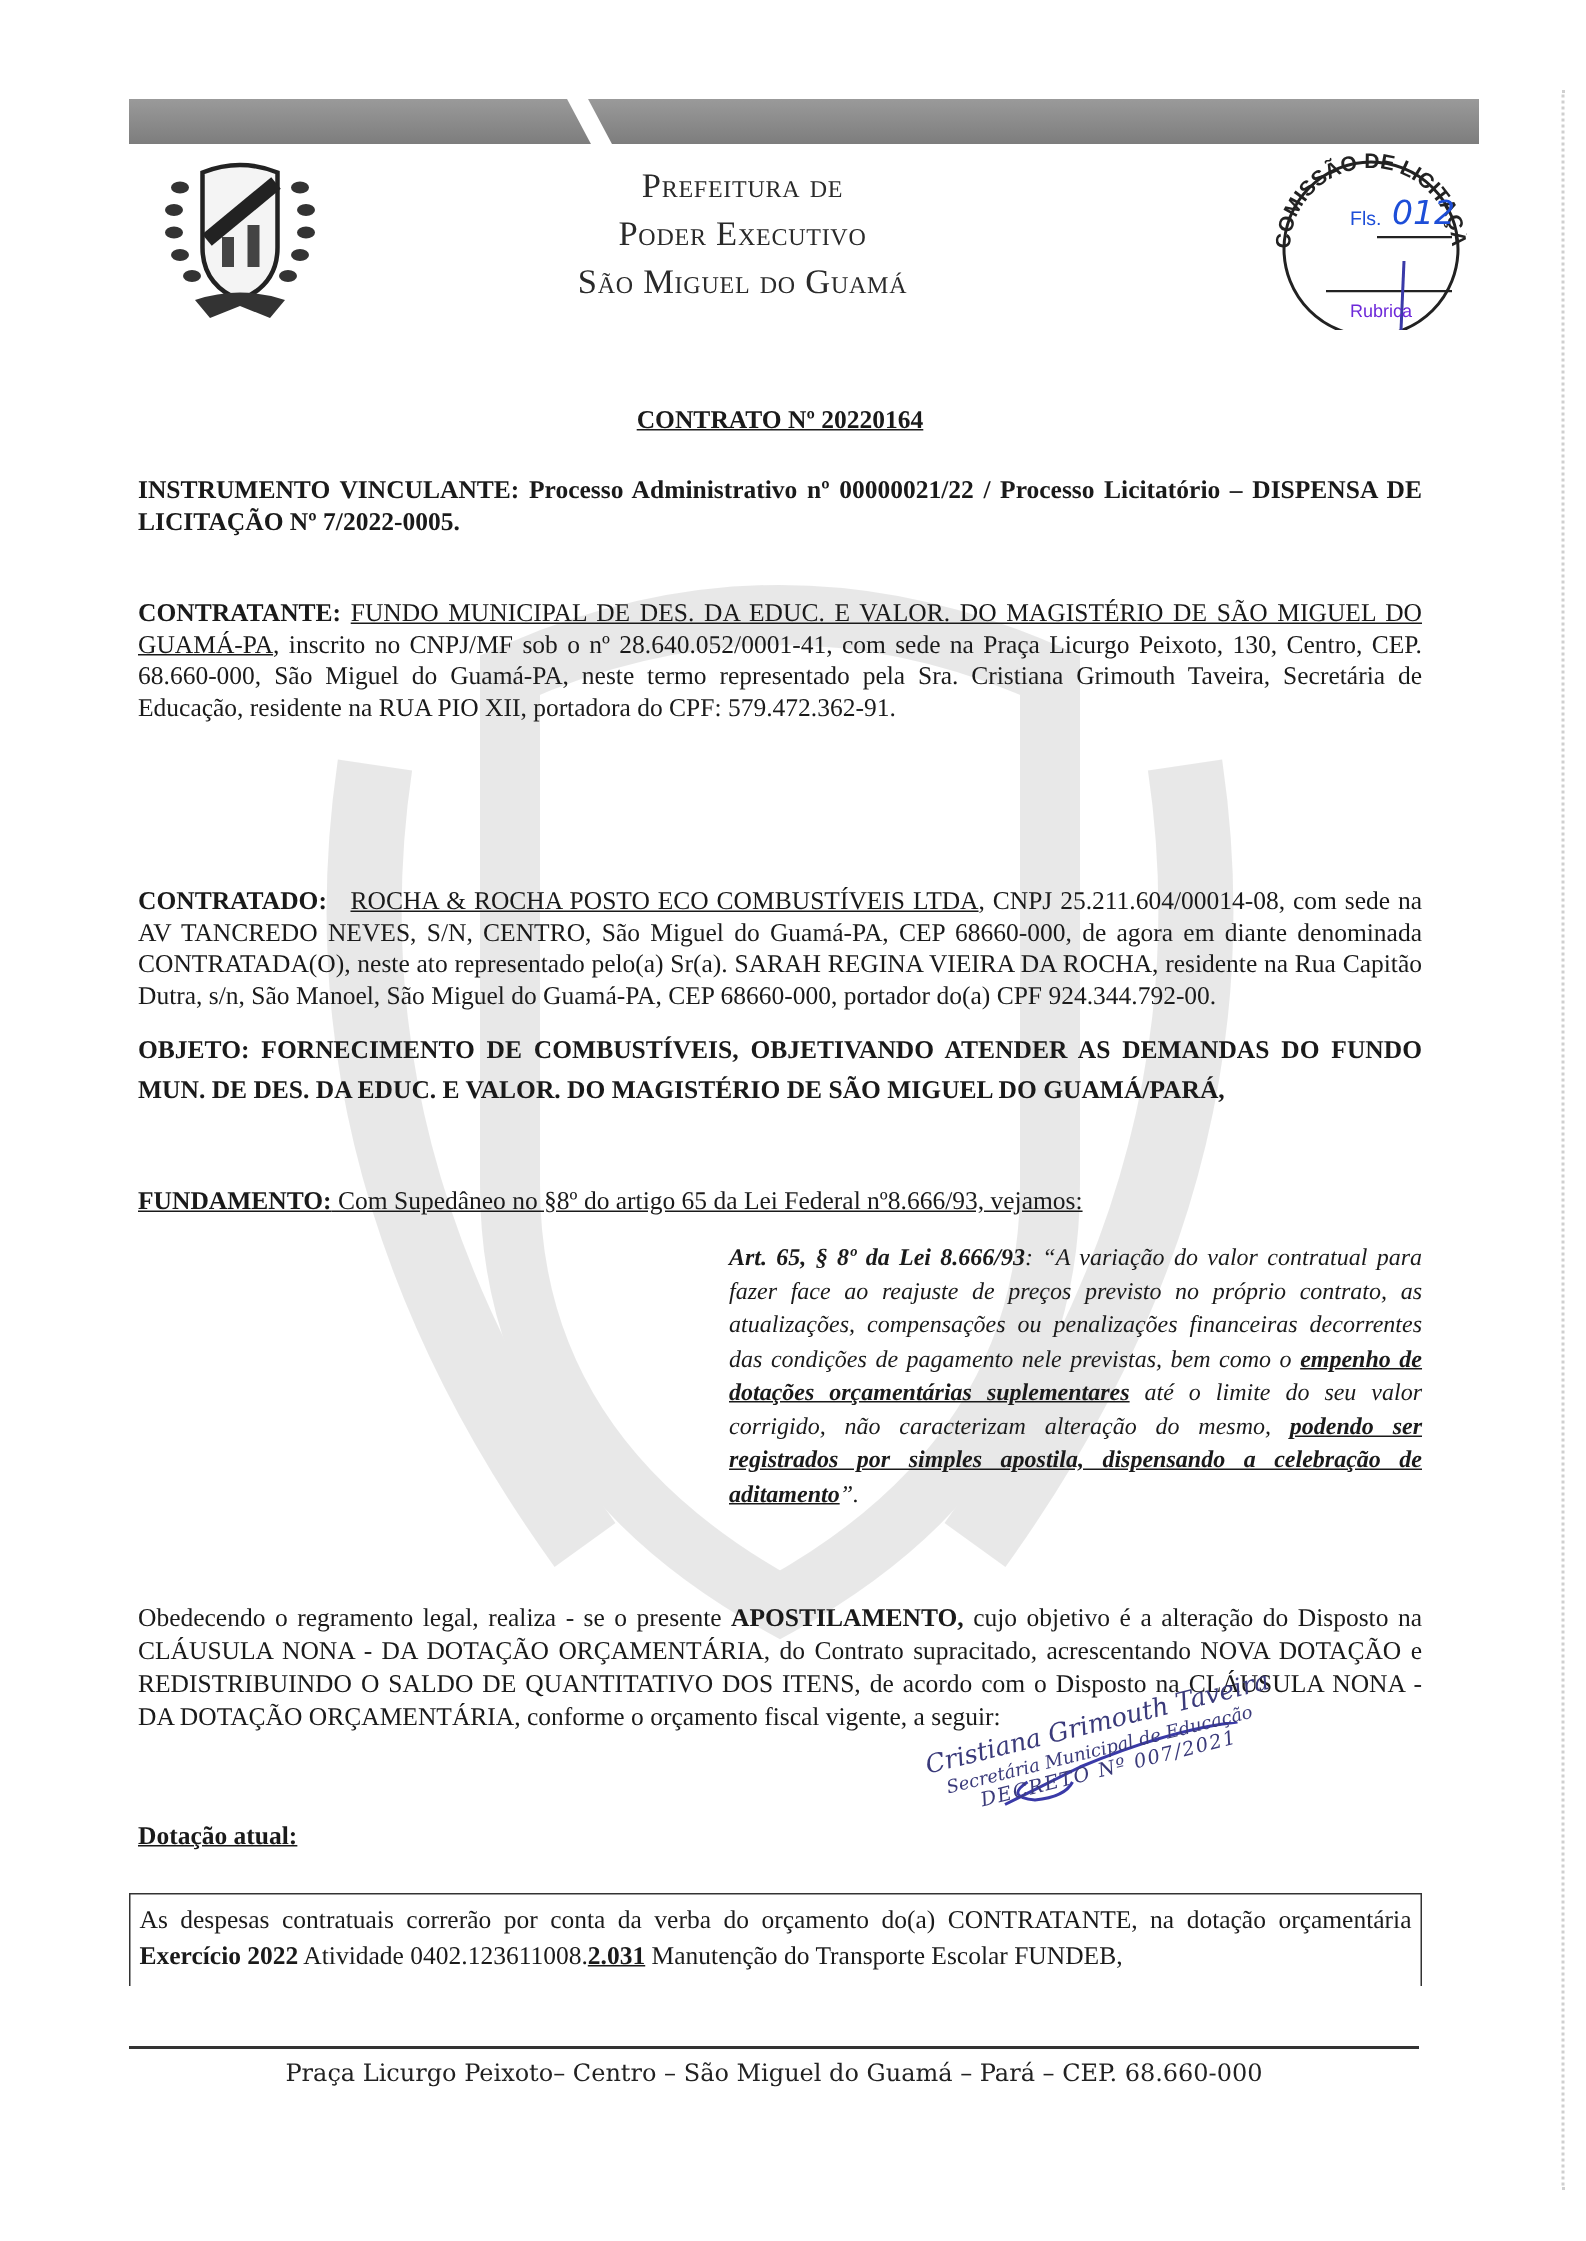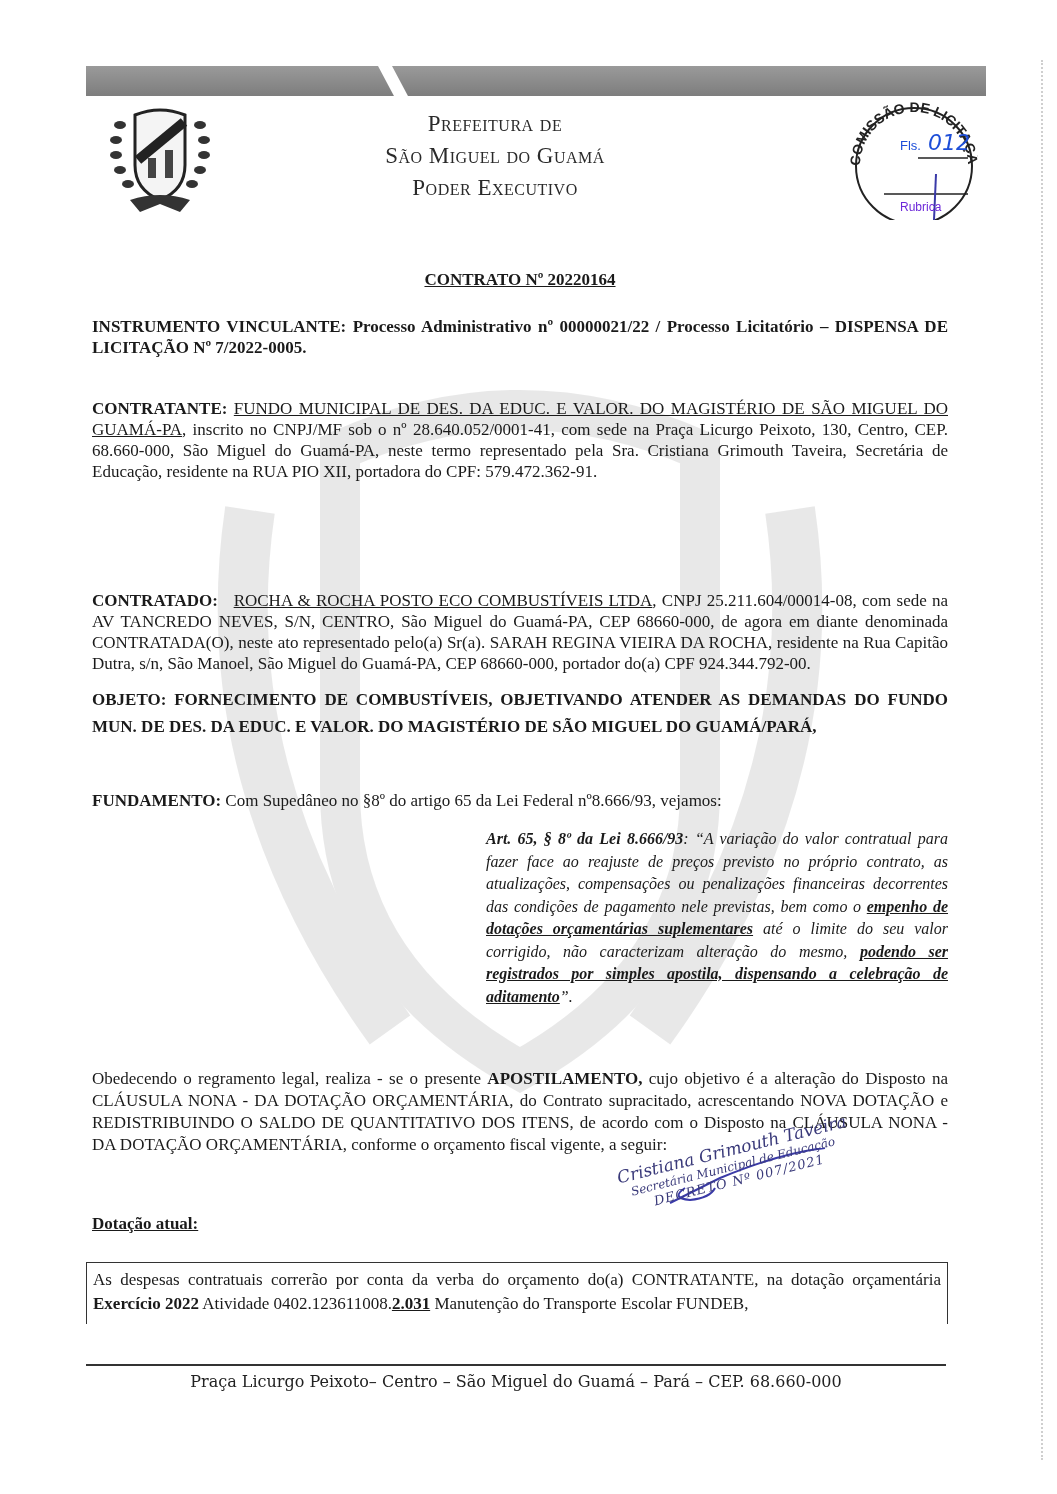--- a/index.html
+++ b/index.html
@@ -25,21 +25,21 @@
 
   .para { position: absolute; left: 92px; width: 856px; font-size: 17px; line-height: 21px; text-align: justify; }
   .lbl { font-weight: bold; }
   .u { text-decoration: underline; }
   .b { font-weight: bold; }
 
   #p-instr { top: 316px; }
   #p-contratante { top: 398px; }
   #p-contratado { top: 576px; margin-top: 14px; }
   #p-objeto { top: 686px; font-weight: bold; line-height: 27px; }
-  #p-fund { top: 790px; }
+  #p-fund { top: 790px; text-decoration: underline; }
 
   .quote { position: absolute; left: 486px; top: 828px; width: 462px; font-size: 16px; line-height: 22.5px; font-style: italic; text-align: justify; font-family: Liberation Serif, serif; }
 
   #p-obed { top: 1068px; line-height: 22px; }
 
   .signature { position: absolute; left: 615px; top: 1168px; transform: rotate(-14deg); transform-origin: left top; color: #3a3a7a; font-style: italic; font-family: "DejaVu Serif", serif; }
   .sig-name { font-size: 17px; display: block; }
   .sig-role { font-size: 12px; display: block; margin-left: 10px; }
   .sig-decree { font-size: 13px; display: block; margin-left: 30px; letter-spacing: 1px; }
   .sig-mark { position: absolute; left: 660px; top: 1148px; width: 170px; height: 60px; }
@@ -80,22 +80,22 @@
       <ellipse cx="104" cy="40" rx="6" ry="4"></ellipse>
       <ellipse cx="104" cy="55" rx="6" ry="4"></ellipse>
       <ellipse cx="100" cy="70" rx="6" ry="4"></ellipse>
       <ellipse cx="92" cy="84" rx="6" ry="4"></ellipse>
   </g>
   <path d="M30 100 Q60 90 90 100 L80 112 L60 104 L40 112 Z" fill="#333"></path>
 </svg>
 
 <div class="letterhead">
   <div>Prefeitura de</div>
+  <div>Poder Executivo</div>
   <div>São Miguel do Guamá</div>
-  <div>Poder Executivo</div>
 </div>
 
 <svg class="stamp" viewBox="0 0 132 124">
   <defs>
       <path id="ring" d="M14 70 A52 52 0 1 1 122 70"></path>
     </defs>
   <circle cx="68" cy="70" r="58" fill="none" stroke="#222" stroke-width="2"></circle>
   <text font-family="Liberation Sans, sans-serif" font-size="14" fill="#222" font-weight="bold"><textPath href="#ring">COMISSÃO DE LICITAÇÃO</textPath></text>
   <line x1="72" y1="62" x2="122" y2="62" stroke="#222" stroke-width="1.5"></line>
   <line x1="38" y1="98" x2="122" y2="98" stroke="#222" stroke-width="1.5"></line>

